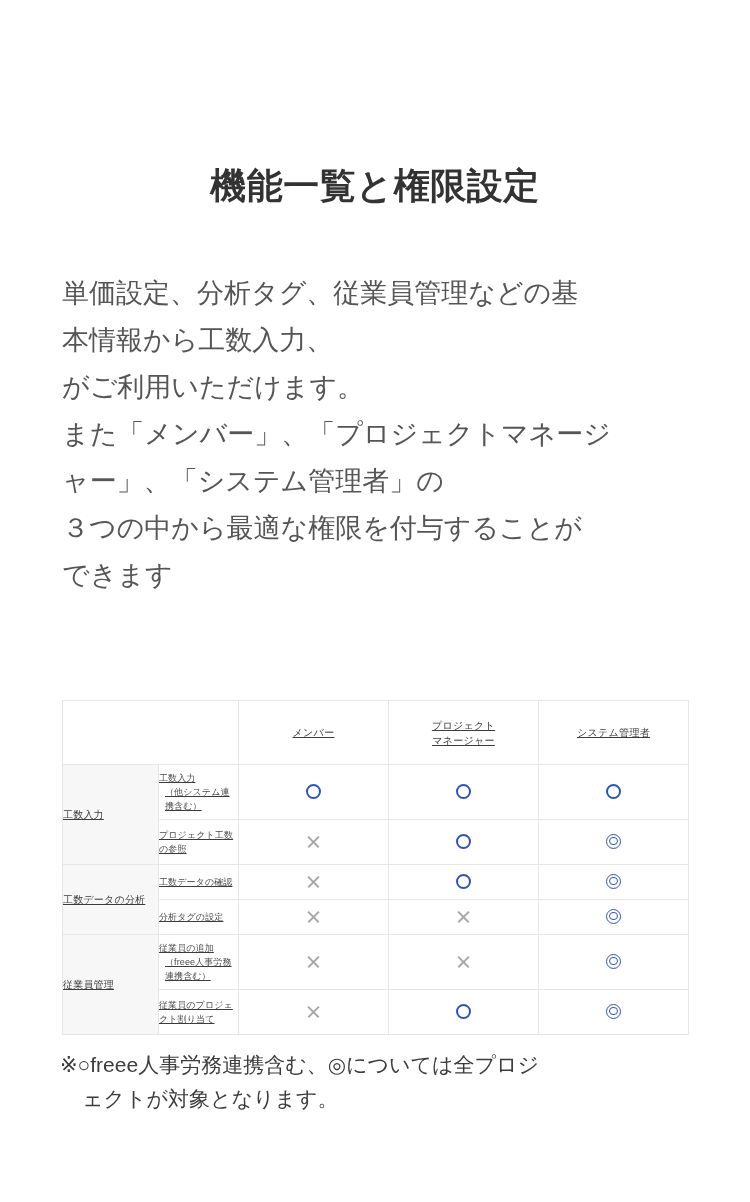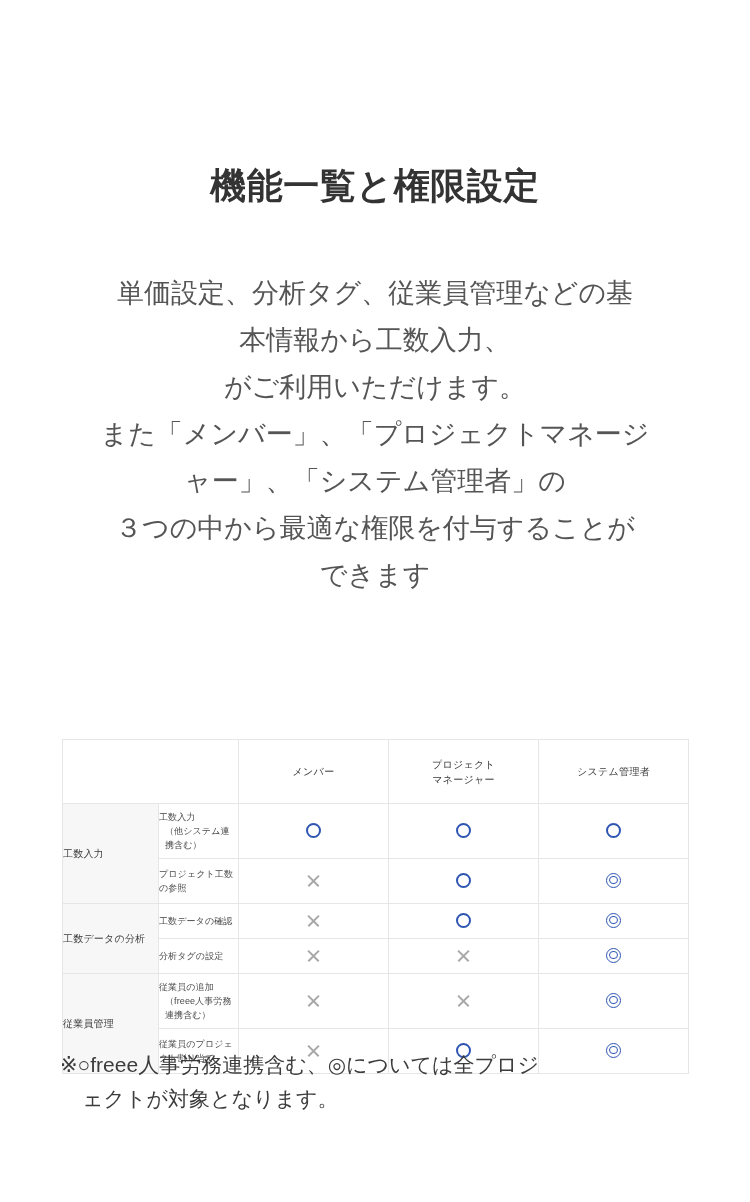--- a/index.html
+++ b/index.html
@@ -37,38 +37,38 @@
     letter-spacing: 0.5px;
     color: #333333;
   }
 
   
   .intro {
     position: absolute;
     top: 270px;
     left: 62px;
     width: 626px;
-    text-align: center;
     font-size: 27px;
     line-height: 47px;
     font-weight: 400;
     color: #555555;
     letter-spacing: 0px;
   }
   .intro p {
     margin: 0;
     padding: 0;
   }
 
   
   .perm-table-wrap {
     position: absolute;
-    top: 739px;
+    top: 700px;
     left: 62px;
     width: 626px;
+    text-decoration: underline;
   }
   table.perm-table {
     border-collapse: collapse;
     width: 626px;
     table-layout: fixed;
     font-size: 9px;
   }
   table.perm-table col.c-group { width: 96px; }
   table.perm-table col.c-item  { width: 80px; }
   table.perm-table col.c-role  { width: 150px; }

